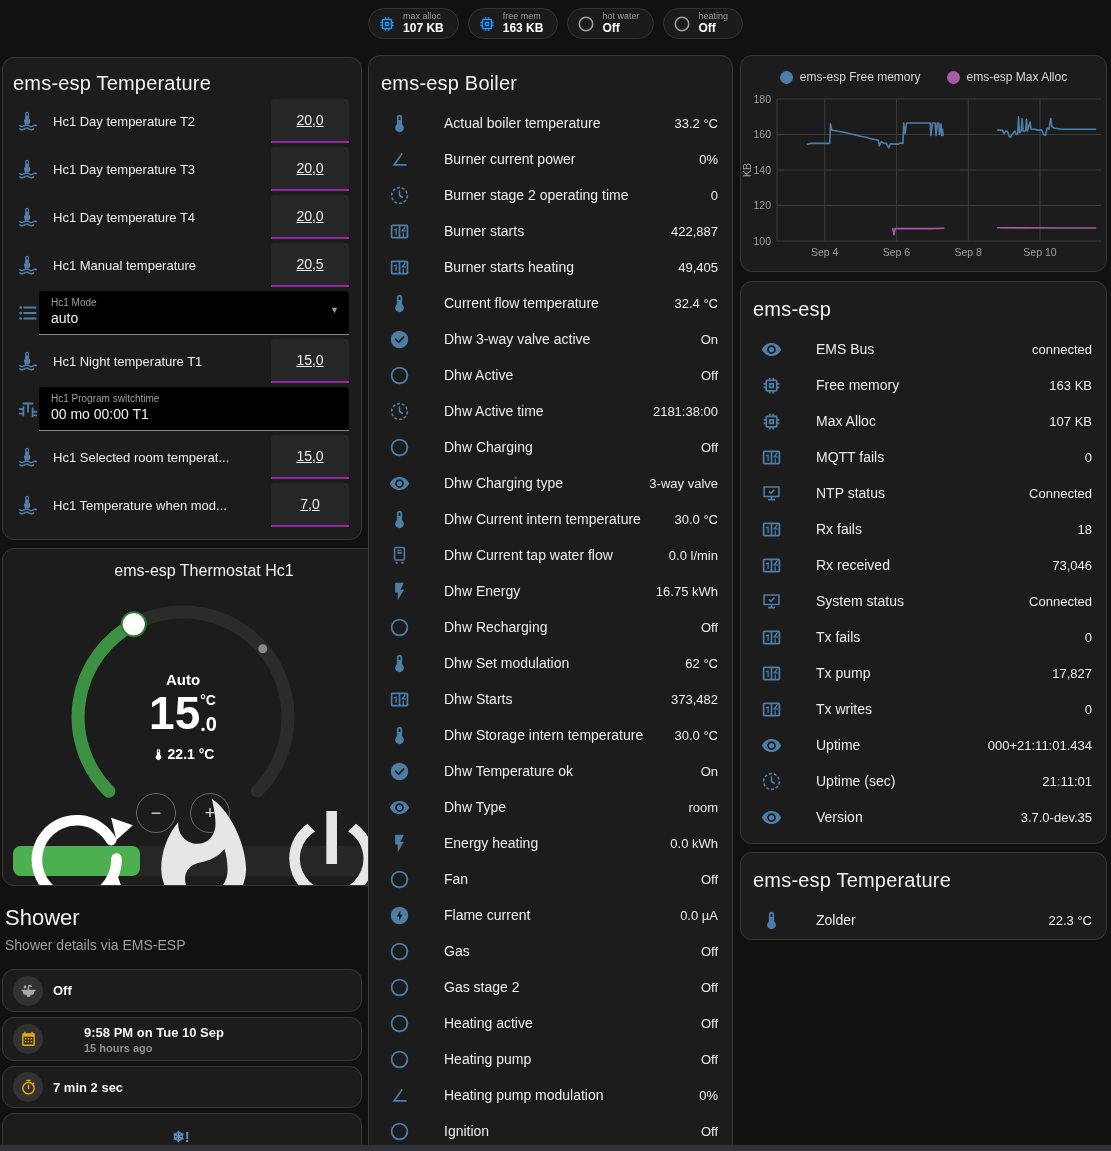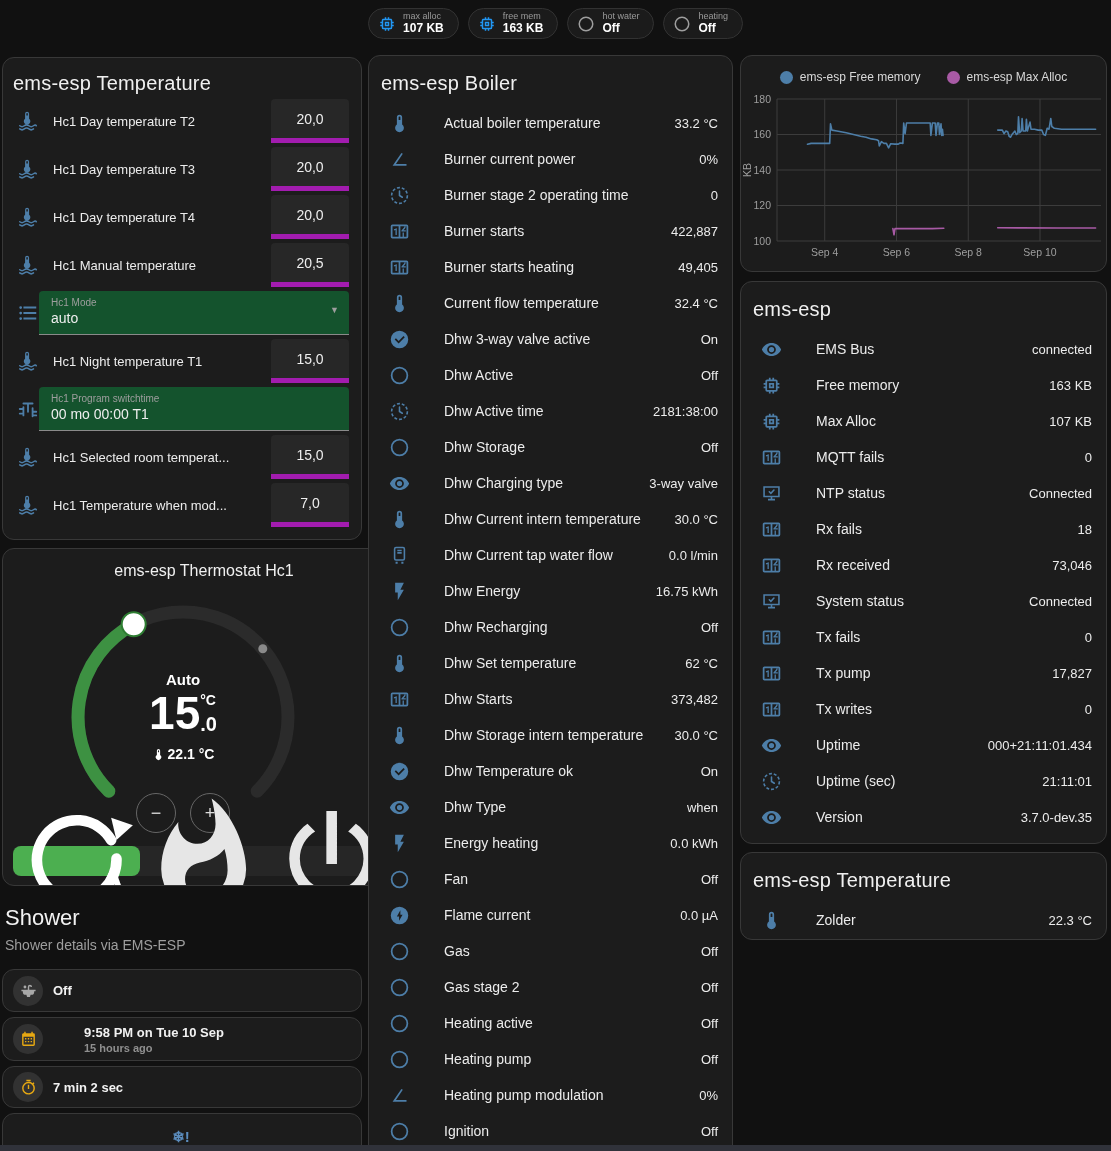--- a/index.html
+++ b/index.html
@@ -26,24 +26,24 @@
   .erow .eicon { width:21px; height:21px; flex:0 0 21px; display:flex; align-items:center; color:#4d7ea8; }
   .erow .elabel { font-size:14px; font-weight:500; color:#ececec; margin-left:34px; flex:1;
                   white-space:nowrap; overflow:hidden; text-overflow:ellipsis; }
   .erow .evalue { font-size:13px; font-weight:500; color:#ececec; margin-left:10px; white-space:nowrap; }
 
   
   .trow { display:flex; align-items:center; height:48px; padding:0 12px 0 14px; }
   .trow .eicon { width:22px; height:22px; flex:0 0 22px; display:flex; align-items:center; color:#4d7ea8; }
   .trow .elabel { font-size:13px; font-weight:500; color:#ececec; margin-left:14px; flex:1;
                   white-space:nowrap; overflow:hidden; text-overflow:ellipsis; }
-  .numbox { width:78px; height:44px; background:#272727; border-bottom:5px solid #a21caf;
+  .numbox { width:78px; height:44px; background:#272727; border-bottom:2px solid #a21caf;
             border-radius:4px 4px 0 0; display:flex; align-items:center; justify-content:center;
-            font-size:14px; font-weight:500; color:#eee; cursor:text; flex:0 0 78px; }
-  .bigbox { flex:1; height:44px; background:#14532d; border-bottom:1px solid #8a8a8a;
+            font-size:14px; font-weight:500; color:#eee; cursor:text; flex:0 0 78px;text-decoration:underline; }
+  .bigbox { flex:1; height:44px; background:#000000; border-bottom:1px solid #8a8a8a;
             border-radius:4px 4px 0 0; position:relative; padding:6px 12px 0 12px; cursor:pointer; }
   .bigbox .blabel { font-size:10px; color:#9e9e9e; }
   .bigbox .bvalue { font-size:14px; font-weight:500; color:#eee; margin-top:2px; }
   .bigbox .caret { position:absolute; right:10px; top:14px; color:#9e9e9e; font-size:12px; }
 
   
   .hc1-title { text-align:center; font-size:16px; font-weight:500; color:#f0f0f0; padding-top:13px; }
   .dots { position:absolute; top:12px; right:8px; color:#bdbdbd; font-size:17px; letter-spacing:0;
           width:20px; text-align:center; cursor:pointer; }
   .dial-wrap { position:absolute; top:36px; left:0; width:360px; height:270px; }
@@ -387,21 +387,21 @@
           </span>
           <span class="elabel">Dhw Active time</span>
           <span class="evalue">2181:38:00</span>
         </div>
         <div class="erow">
           <span class="eicon">
             <svg viewBox="0 0 24 24" style="width:21px;height:21px;color:currentColor">
               <circle cx="12" cy="12" r="9" fill="none" stroke="currentColor" stroke-width="2"></circle>
             </svg>
           </span>
-          <span class="elabel">Dhw Storage</span>
+          <span class="elabel">Dhw Charging</span>
           <span class="evalue">Off</span>
         </div>
         <div class="erow">
           <span class="eicon">
             <svg viewBox="0 0 24 24" style="width:21px;height:21px;color:currentColor">
               <path fill="currentColor" d="M12,9A3,3 0 0,0 9,12A3,3 0 0,0 12,15A3,3 0 0,0 15,12A3,3 0 0,0 12,9M12,17A5,5 0 0,1 7,12A5,5 0 0,1 12,7A5,5 0 0,1 17,12A5,5 0 0,1 12,17M12,4.5C7,4.5 2.73,7.61 1,12C2.73,16.39 7,19.5 12,19.5C17,19.5 21.27,16.39 23,12C21.27,7.61 17,4.5 12,4.5Z"></path>
             </svg>
           </span>
           <span class="elabel">Dhw Charging type</span>
           <span class="evalue">3-way valve</span>
@@ -442,21 +442,21 @@
           </span>
           <span class="elabel">Dhw Recharging</span>
           <span class="evalue">Off</span>
         </div>
         <div class="erow">
           <span class="eicon">
             <svg viewBox="0 0 24 24" style="width:21px;height:21px;color:currentColor">
               <path fill="currentColor" d="M15,13V5A3,3 0 0,0 12,2A3,3 0 0,0 9,5V13A5,5 0 1,0 15,13M12,4A1,1 0 0,1 13,5V8H11V5A1,1 0 0,1 12,4Z"></path>
             </svg>
           </span>
-          <span class="elabel">Dhw Set temperature</span>
+          <span class="elabel">Dhw Set modulation</span>
           <span class="evalue">62 °C</span>
         </div>
         <div class="erow">
           <span class="eicon">
             <svg viewBox="0 0 24 24" style="width:21px;height:21px;color:currentColor">
               <path fill="currentColor" d="M4,4H20A2,2 0 0,1 22,6V18A2,2 0 0,1 20,20H4A2,2 0 0,1 2,18V6A2,2 0 0,1 4,4M4,6V18H11V6H4M20,18V6H18.76C19,6.54 18.95,7.07 18.95,7.13C18.88,7.8 18.41,8.5 18.41,8.5L16.53,10.63L19.18,10.66L19.2,12.08L14.24,12.08L14.22,10.81L17.19,7.35C17.34,7.16 17.91,6.75 17.9,6H13V18H15.53V13.04H17.03V18H20M8.92,16H7.42V10.2L5.62,10.76V9.53L8.76,8.41H8.92V16Z"></path>
             </svg>
           </span>
           <span class="elabel">Dhw Starts</span>
           <span class="evalue">373,482</span>
@@ -479,21 +479,21 @@
           <span class="elabel">Dhw Temperature ok</span>
           <span class="evalue">On</span>
         </div>
         <div class="erow">
           <span class="eicon">
             <svg viewBox="0 0 24 24" style="width:21px;height:21px;color:currentColor">
               <path fill="currentColor" d="M12,9A3,3 0 0,0 9,12A3,3 0 0,0 12,15A3,3 0 0,0 15,12A3,3 0 0,0 12,9M12,17A5,5 0 0,1 7,12A5,5 0 0,1 12,7A5,5 0 0,1 17,12A5,5 0 0,1 12,17M12,4.5C7,4.5 2.73,7.61 1,12C2.73,16.39 7,19.5 12,19.5C17,19.5 21.27,16.39 23,12C21.27,7.61 17,4.5 12,4.5Z"></path>
             </svg>
           </span>
           <span class="elabel">Dhw Type</span>
-          <span class="evalue">when</span>
+          <span class="evalue">room</span>
         </div>
         <div class="erow">
           <span class="eicon">
             <svg viewBox="0 0 24 24" style="width:21px;height:21px;color:currentColor">
               <path fill="currentColor" d="M7,2V13H10V22L17,10H13L17,2H7Z"></path>
             </svg>
           </span>
           <span class="elabel">Energy heating</span>
           <span class="evalue">0.0 kWh</span>
         </div>

